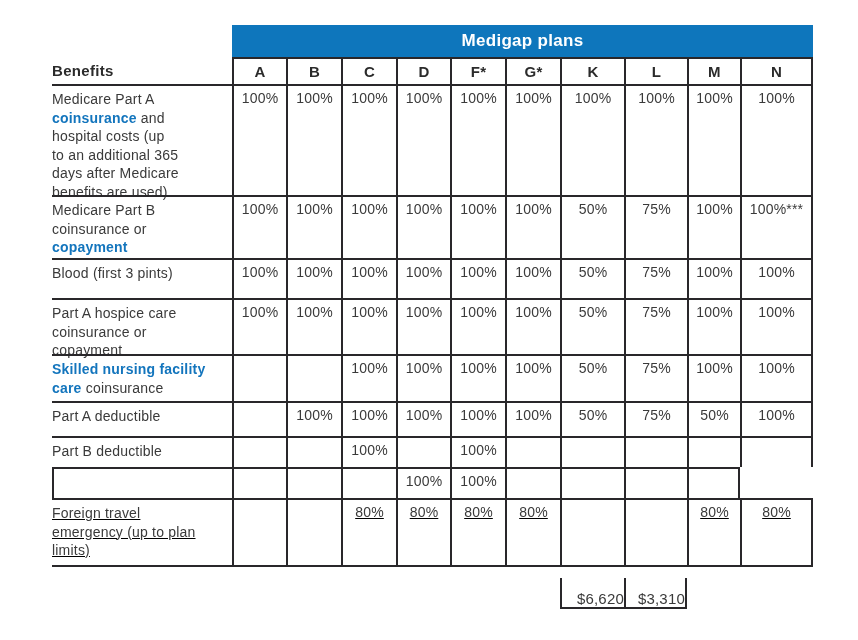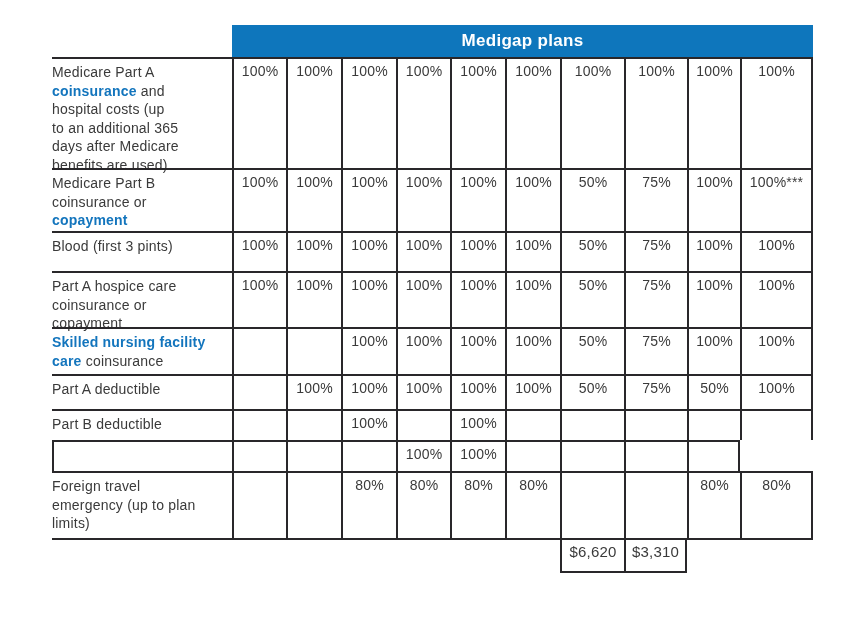--- a/index.html
+++ b/index.html
@@ -44,30 +44,44 @@
   .oop{margin-left:508px;width:127px;}
   .oop-h{
     height:43px;box-sizing:border-box;
     border-left:2px solid var(--bd);border-right:2px solid var(--bd);border-bottom:2px solid var(--bd);
     text-align:center;font-size:14px;line-height:19px;padding-top:3px;color:var(--tx);
     white-space:pre-line;letter-spacing:.2px;
   }
   .oop-vals{display:grid;grid-template-columns:64px 63px;height:33px;}
   .oop-v{
     box-sizing:border-box;border-left:2px solid var(--bd);border-bottom:2px solid var(--bd);
-    text-align:center;font-size:15px;padding-top:3px;color:var(--tx);letter-spacing:.2px;
+    text-align:right;font-size:15px;padding-top:12px;color:var(--tx);letter-spacing:.2px;margin-top:11px;
   }
   .oop-v.last{border-right:2px solid var(--bd);}
 </style>
 </head>
 <body>
 
 <div class="wrap">
   <div class="banner">Medigap plans</div>
 
+  <div class="hdr" id="plan-header-row">
+    <div class="bhcell">Benefits</div>
+
+  <div class="hcell">A</div>
+      <div class="hcell">B</div>
+      <div class="hcell">C</div>
+      <div class="hcell">D</div>
+      <div class="hcell">F*</div>
+      <div class="hcell">G*</div>
+      <div class="hcell">K</div>
+      <div class="hcell">L</div>
+      <div class="hcell">M</div>
+      <div class="hcell last">N</div>
+    </div>
 
   <div id="rows">
 
   <div class="row" style="height: 111px;">
         <div class="bcell"><span>Medicare Part A
 </span><span class="lk">coinsurance</span><span> and
 hospital costs (up
 to an additional 365
 days after Medicare
 benefits are used)</span></div>
@@ -170,21 +184,21 @@
         <div class="vcell"></div>
         <div class="vcell"></div>
         <div class="vcell"></div>
         <div class="vcell">100%</div>
         <div class="vcell">100%</div>
         <div class="vcell"></div>
         <div class="vcell"></div>
         <div class="vcell"></div>
         <div class="vcell last"></div>
       </div>
-      <div class="row bottom" style="height: 69px;">
+      <div class="row bottom" style="height: 69px; text-decoration: underline;">
         <div class="bcell"><span>Foreign travel
 emergency (up to plan
 limits)</span></div>
         <div class="vcell"></div>
         <div class="vcell"></div>
         <div class="vcell">80%</div>
         <div class="vcell">80%</div>
         <div class="vcell">80%</div>
         <div class="vcell">80%</div>
         <div class="vcell"></div>

